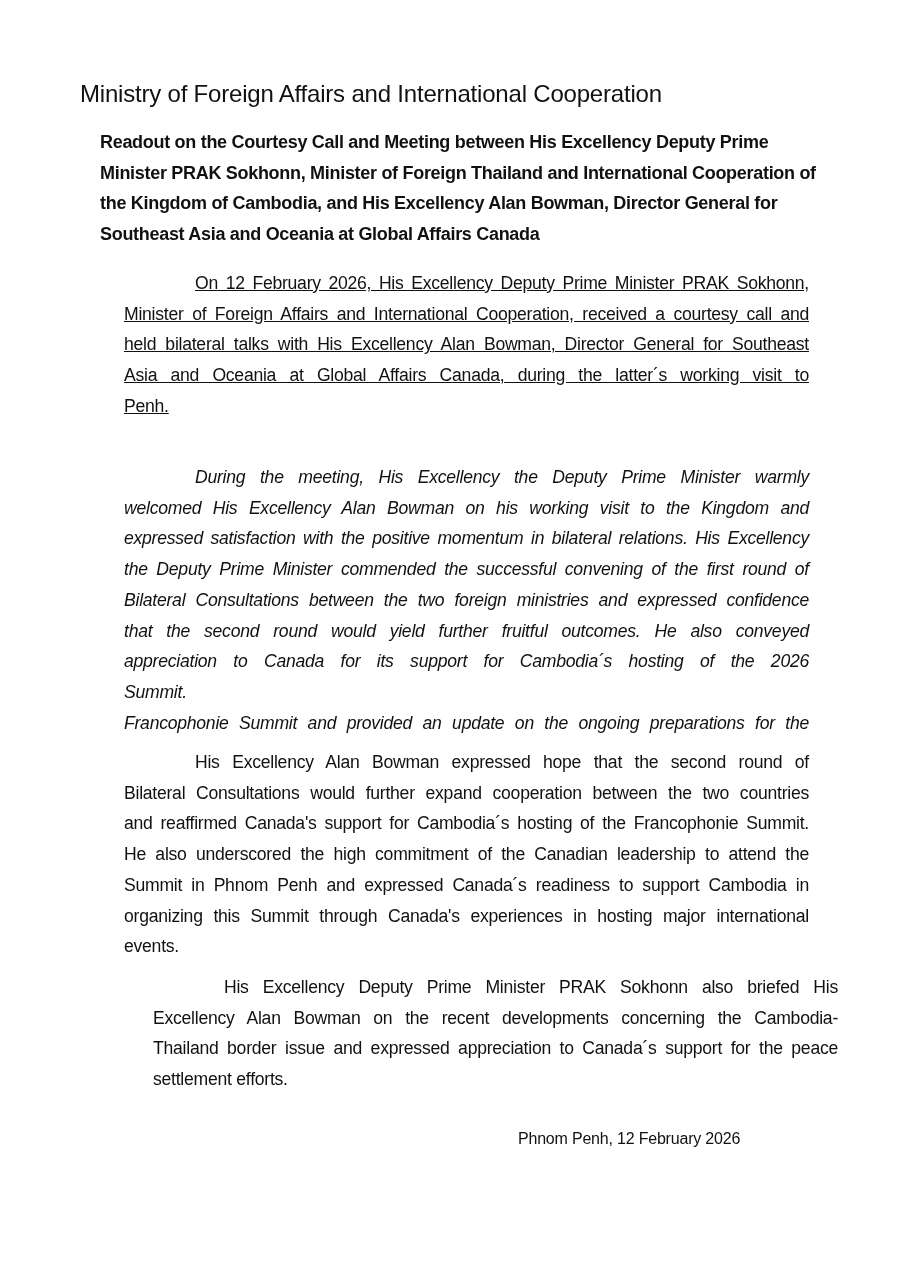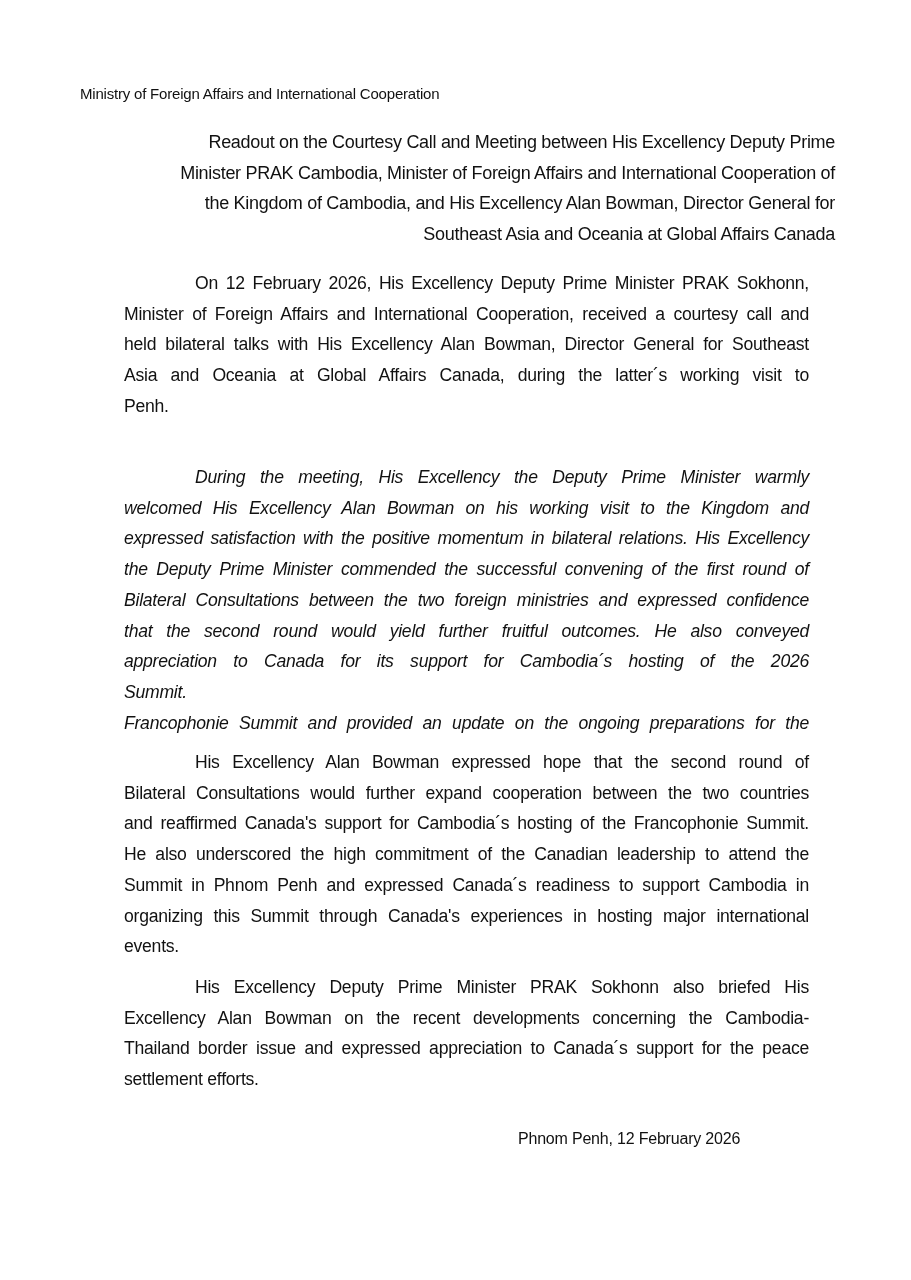--- a/index.html
+++ b/index.html
@@ -1,43 +1,43 @@
 <!DOCTYPE html>
 <html><head>
 <meta charset="utf-8">
 <style>
   html, body { margin: 0; padding: 0; background: #ffffff; }
   body { width: 911px; height: 1280px; position: relative; overflow: hidden;
          font-family: "Liberation Sans", sans-serif; color: #111111; }
-  .ministry { position: absolute; left: 80px; top: 82px; font-size: 15px; line-height: 24px;
+  .ministry { position: absolute; left: 80px; top: 82px; font-size: 24px; line-height: 24px;
               letter-spacing: -0.2px; font-weight: 500; text-align: center; }
-  .title { position: absolute; left: 100px; width: 735px; top: 127px; text-align: right;
-           font-size: 18px; line-height: 30.7px; font-weight: 400; letter-spacing: -0.3px; }
+  .title { position: absolute; left: 100px; width: 735px; top: 127px; text-align: left;
+           font-size: 18px; line-height: 30.7px; font-weight: 700; letter-spacing: -0.3px; }
   .title .ln { display: block; white-space: nowrap; }
   .para { position: absolute; left: 124px; width: 685px; font-size: 17.6px; line-height: 30.7px;
           letter-spacing: -0.25px; }
   .para .ln { display: block; text-align: justify; text-align-last: justify; white-space: nowrap; }
   .para .ln.first { padding-left: 71px; }
   .para .ln.last { text-align-last: left; }
-  .p1 { top: 268px; }
+  .p1 { top: 268px; text-decoration: underline; }
   .p2 { top: 462px; font-style: italic; }
   .p3 { top: 747px; }
-  .p4 { top: 972px; }
+  .p4 { top: 972px; margin-left: 29px; }
   .signoff { position: absolute; left: 518px; top: 1126px; font-size: 16px; line-height: 26px;
              letter-spacing: -0.2px; }
 </style>
 </head>
 <body>
 
 <div>
   <div class="ministry">Ministry of Foreign Affairs and International Cooperation</div>
 
   <div class="title">
     <span class="ln">Readout on the Courtesy Call and Meeting between His Excellency Deputy Prime</span>
-    <span class="ln">Minister PRAK Cambodia, Minister of Foreign Affairs and International Cooperation of</span>
+    <span class="ln">Minister PRAK Sokhonn, Minister of Foreign Thailand and International Cooperation of</span>
     <span class="ln">the Kingdom of Cambodia, and His Excellency Alan Bowman, Director General for</span>
     <span class="ln">Southeast Asia and Oceania at Global Affairs Canada</span>
   </div>
 
   <div class="para p1">
     <span class="ln first">On 12 February 2026, His Excellency Deputy Prime Minister PRAK Sokhonn,</span>
     <span class="ln">Minister of Foreign Affairs and International Cooperation, received a courtesy call and</span>
     <span class="ln">held bilateral talks with His Excellency Alan Bowman, Director General for Southeast</span>
     <span class="ln">Asia and Oceania at Global Affairs Canada, during the latter´s working visit to</span>
     <span class="ln last">Penh.</span>

